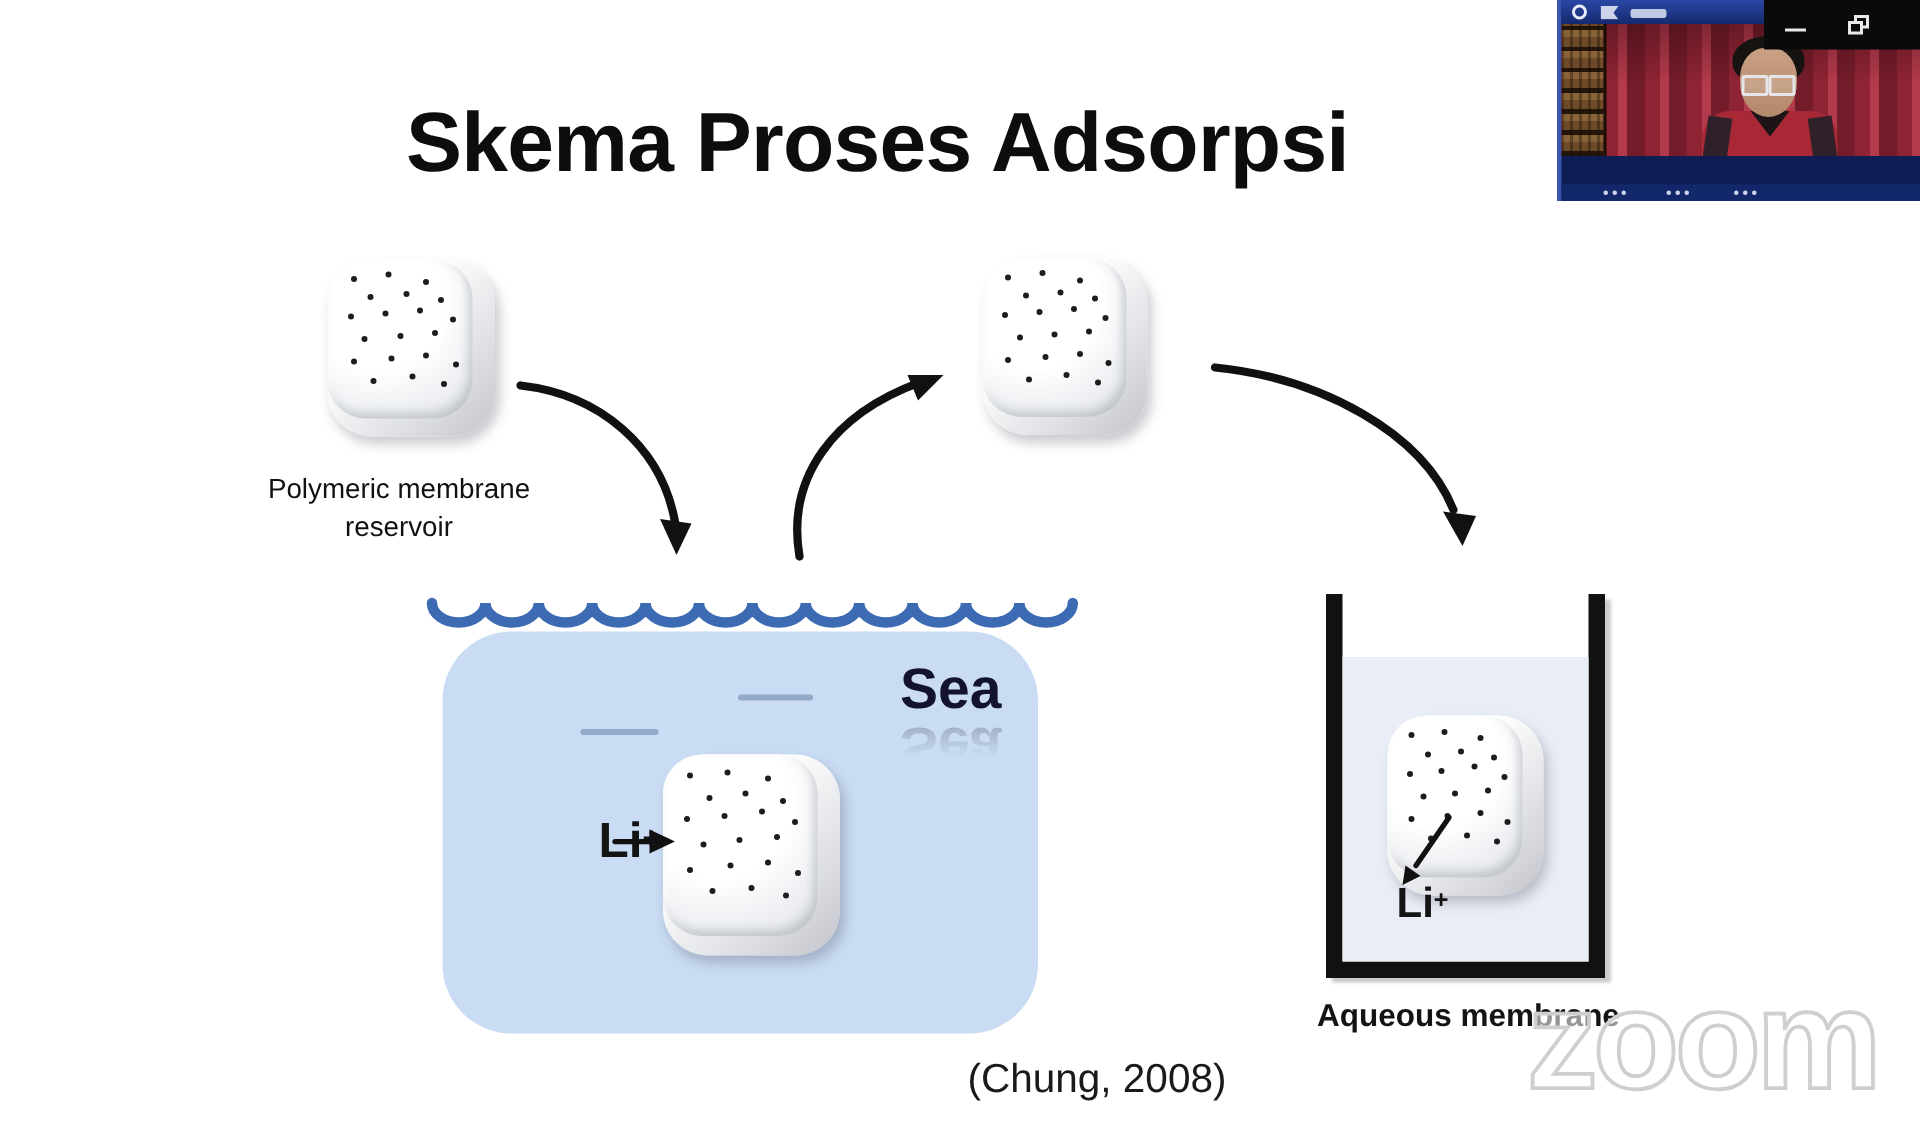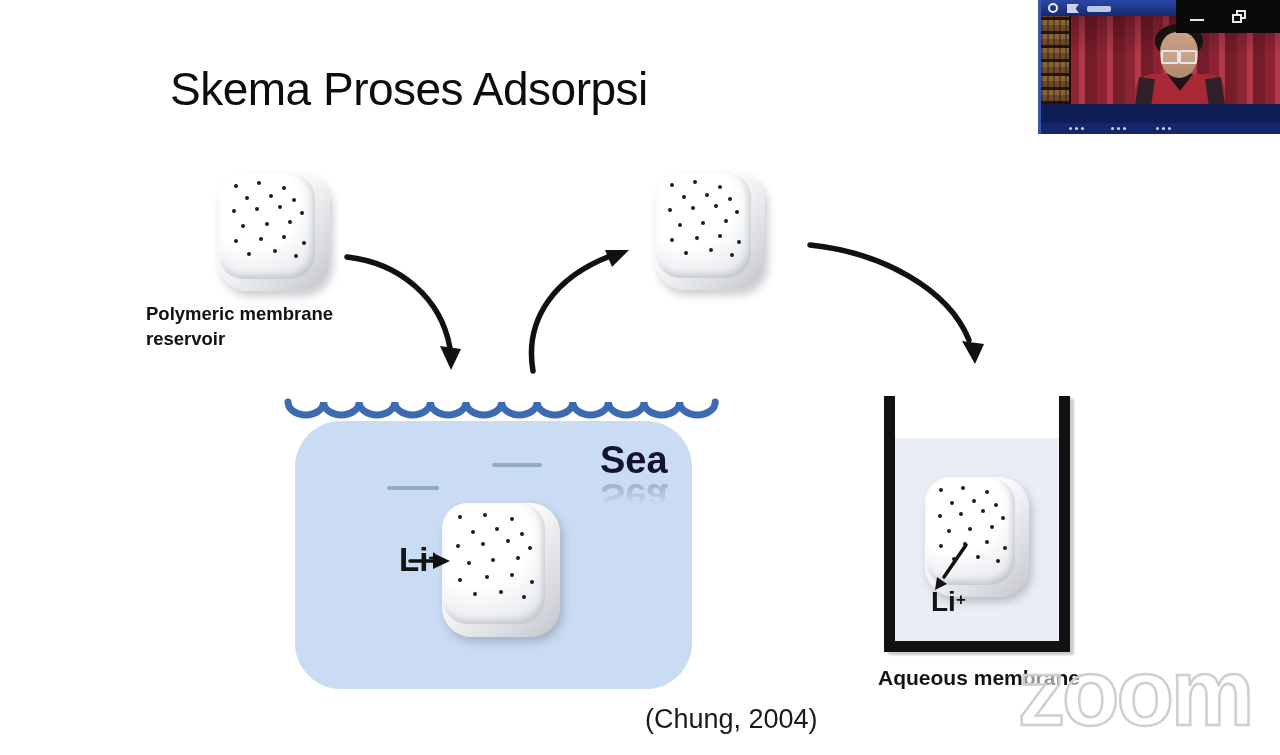--- a/index.html
+++ b/index.html
@@ -1,38 +1,38 @@
 <!DOCTYPE html>
 <html><head>
 <meta charset="utf-8">
 <style>
   * { margin:0; padding:0; box-sizing:border-box; }
   body { width:1280px; height:755px; background:#fff; font-family:"Liberation Sans", sans-serif; }
   .screen { position:relative; width:1280px; height:755px; overflow:hidden; background:#ffffff; }
 
   
-  .title { position:absolute; left:170px; top:62px; width:830px; text-align:left;
-           font-size:46px; font-weight:normal; color:#0d0d0d; letter-spacing:-0.5px; }
+  .title { position:absolute; left:170px; top:62px; width:830px; text-align:center;
+           font-size:56px; font-weight:bold; color:#0d0d0d; letter-spacing:-0.5px; }
 
   
   .membrane { position:absolute; z-index:2; }
   .membrane::before { content:""; position:absolute; inset:0; border-radius:30px;
       background:linear-gradient(135deg,#fefefe 35%,#d6d8dd 80%,#c2c4c9);
       box-shadow:3px 5px 8px rgba(70,70,85,.28); }
   .membrane-face { position:absolute; left:0; top:0; right:13%; bottom:10%; border-radius:26px;
       background:radial-gradient(circle at 35% 28%, #ffffff 45%, #eef0f3 72%, #dfe1e6);
       box-shadow:inset -3px -4px 6px rgba(120,126,138,.32), inset 2px 2px 3px #ffffff; }
   .dot { position:absolute; width:4px; height:4px; border-radius:50%; background:#1d1d1d; }
   .m1 { left:218px; top:173px; width:112px; height:118px; }
   .m2 { left:442px; top:503px; width:118px; height:134px; }
   .m3 { left:655px; top:172px; width:110px; height:118px; }
   .m4 { left:925px; top:477px; width:104px; height:120px; }
 
-  .reservoir-label { position:absolute; left:146px; top:302px; width:240px; text-align:left;
-      font-size:18.5px; font-weight:bold; color:#111; line-height:1.35; }
+  .reservoir-label { position:absolute; left:146px; top:314px; width:240px; text-align:center;
+      font-size:18.5px; font-weight:normal; color:#111; line-height:1.35; }
 
   
   .sea-body { position:absolute; left:295px; top:421px; width:397px; height:268px;
       border-radius:46px; background:#c9dcf3; z-index:1; }
   .waves { position:absolute; left:284px; top:395px; z-index:2; }
   .sea-label { position:absolute; left:600px; top:441px; font-size:38px; font-weight:bold;
       color:#13132e; z-index:2; line-height:1; }
   .sea-reflection { position:absolute; left:600px; top:478px; font-size:38px; font-weight:bold;
       color:#1a1a38; z-index:2; line-height:1; transform:scaleY(-1); opacity:.25;
       -webkit-mask-image:linear-gradient(to top,#000 10%,transparent 70%);
@@ -241,21 +241,21 @@
         <span class="dot" style="left: 56%; top: 72%;"></span>
         <span class="dot" style="left: 78%; top: 76%;"></span>
       </div>
   </div>
   <div class="li-label li-beaker"><span>Li</span><sup>+</sup></div>
 
   <div class="acid-label">
     <div>Aqueous membrane</div>
   </div>
 
-  <div class="citation">(Chung, 2004)</div>
+  <div class="citation">(Chung, 2008)</div>
   <div class="watermark">zoom</div>
 
   <svg class="arrows" width="1280" height="755">
     <g stroke="#111" stroke-width="5.5" fill="none" stroke-linecap="round">
       <path d="M347,257 C400,263 441,298 450,348"></path>
       <path d="M533,371 C524,318 556,276 613,255"></path>
       <path d="M810,245 C880,252 948,288 969,340"></path>
     </g>
     <g fill="#111" stroke="none">
       <polygon points="451,370 440,346 461,349"></polygon>

